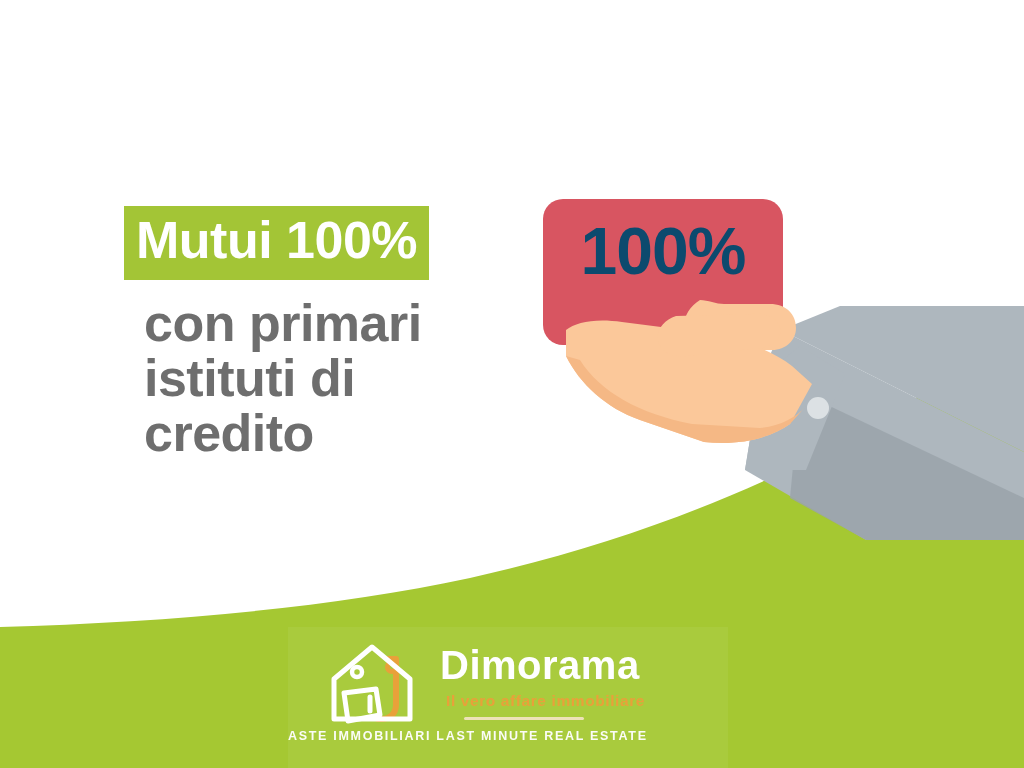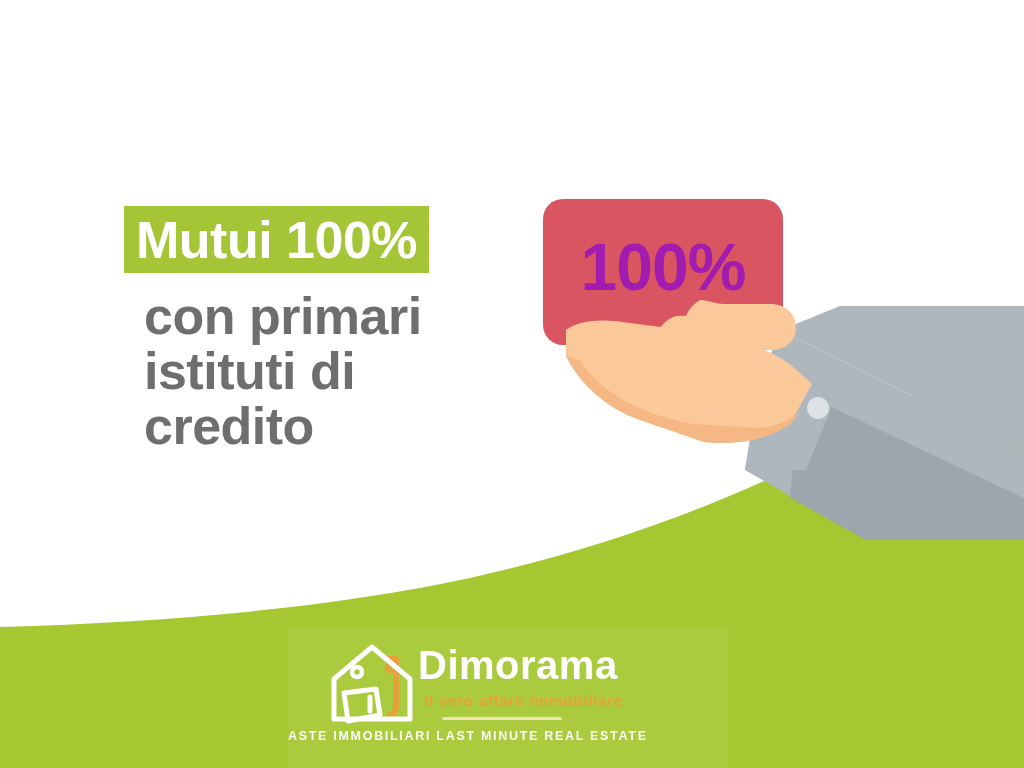--- a/index.html
+++ b/index.html
@@ -39,21 +39,21 @@
     line-height: 0;
   }
   .headline-hl {
     display: inline-block;
     background: #A3C536;
     color: #ffffff;
     font-size: 52px;
     font-weight: bold;
     line-height: 1.0;
     letter-spacing: -0.5px;
-    padding: 8px 12px 7px 12px;
+    padding: 8px 12px 14px 12px;
     white-space: nowrap;
   }
   .headline-rest {
     color: #6E6E6E;
     font-size: 52px;
     font-weight: bold;
     line-height: 1.06;
     letter-spacing: -0.5px;
     margin: 16px;
     padding: 0 0 0 4px;
@@ -72,27 +72,27 @@
     left: 543px;
     top: 199px;
     width: 240px;
     height: 146px;
     background: #D85561;
     border-radius: 20px;
   }
   .card-number {
     position: absolute;
     left: 543px;
-    top: 212px;
+    top: 196px;
     width: 240px;
     height: 110px;
     display: flex;
     align-items: center;
     justify-content: center;
-    color: #a21caf;
+    color: #0c4a6e;
     font-size: 66px;
     font-weight: bold;
     letter-spacing: -1px;
   }
 
   
   .logo-plate {
     position: absolute;
     left: 288px;
     top: 627px;
@@ -109,21 +109,21 @@
   }
   .logo-mark {
     position: absolute;
     left: 38px;
     top: 14px;
     width: 96px;
     height: 86px;
   }
   .logo-words {
     position: absolute;
-    left: 130px;
+    left: 152px;
     top: 18px;
     width: 290px;
   }
   .logo-name {
     color: #ffffff;
     font-size: 40px;
     font-weight: bold;
     letter-spacing: 0.5px;
     line-height: 1;
     margin: 0;

